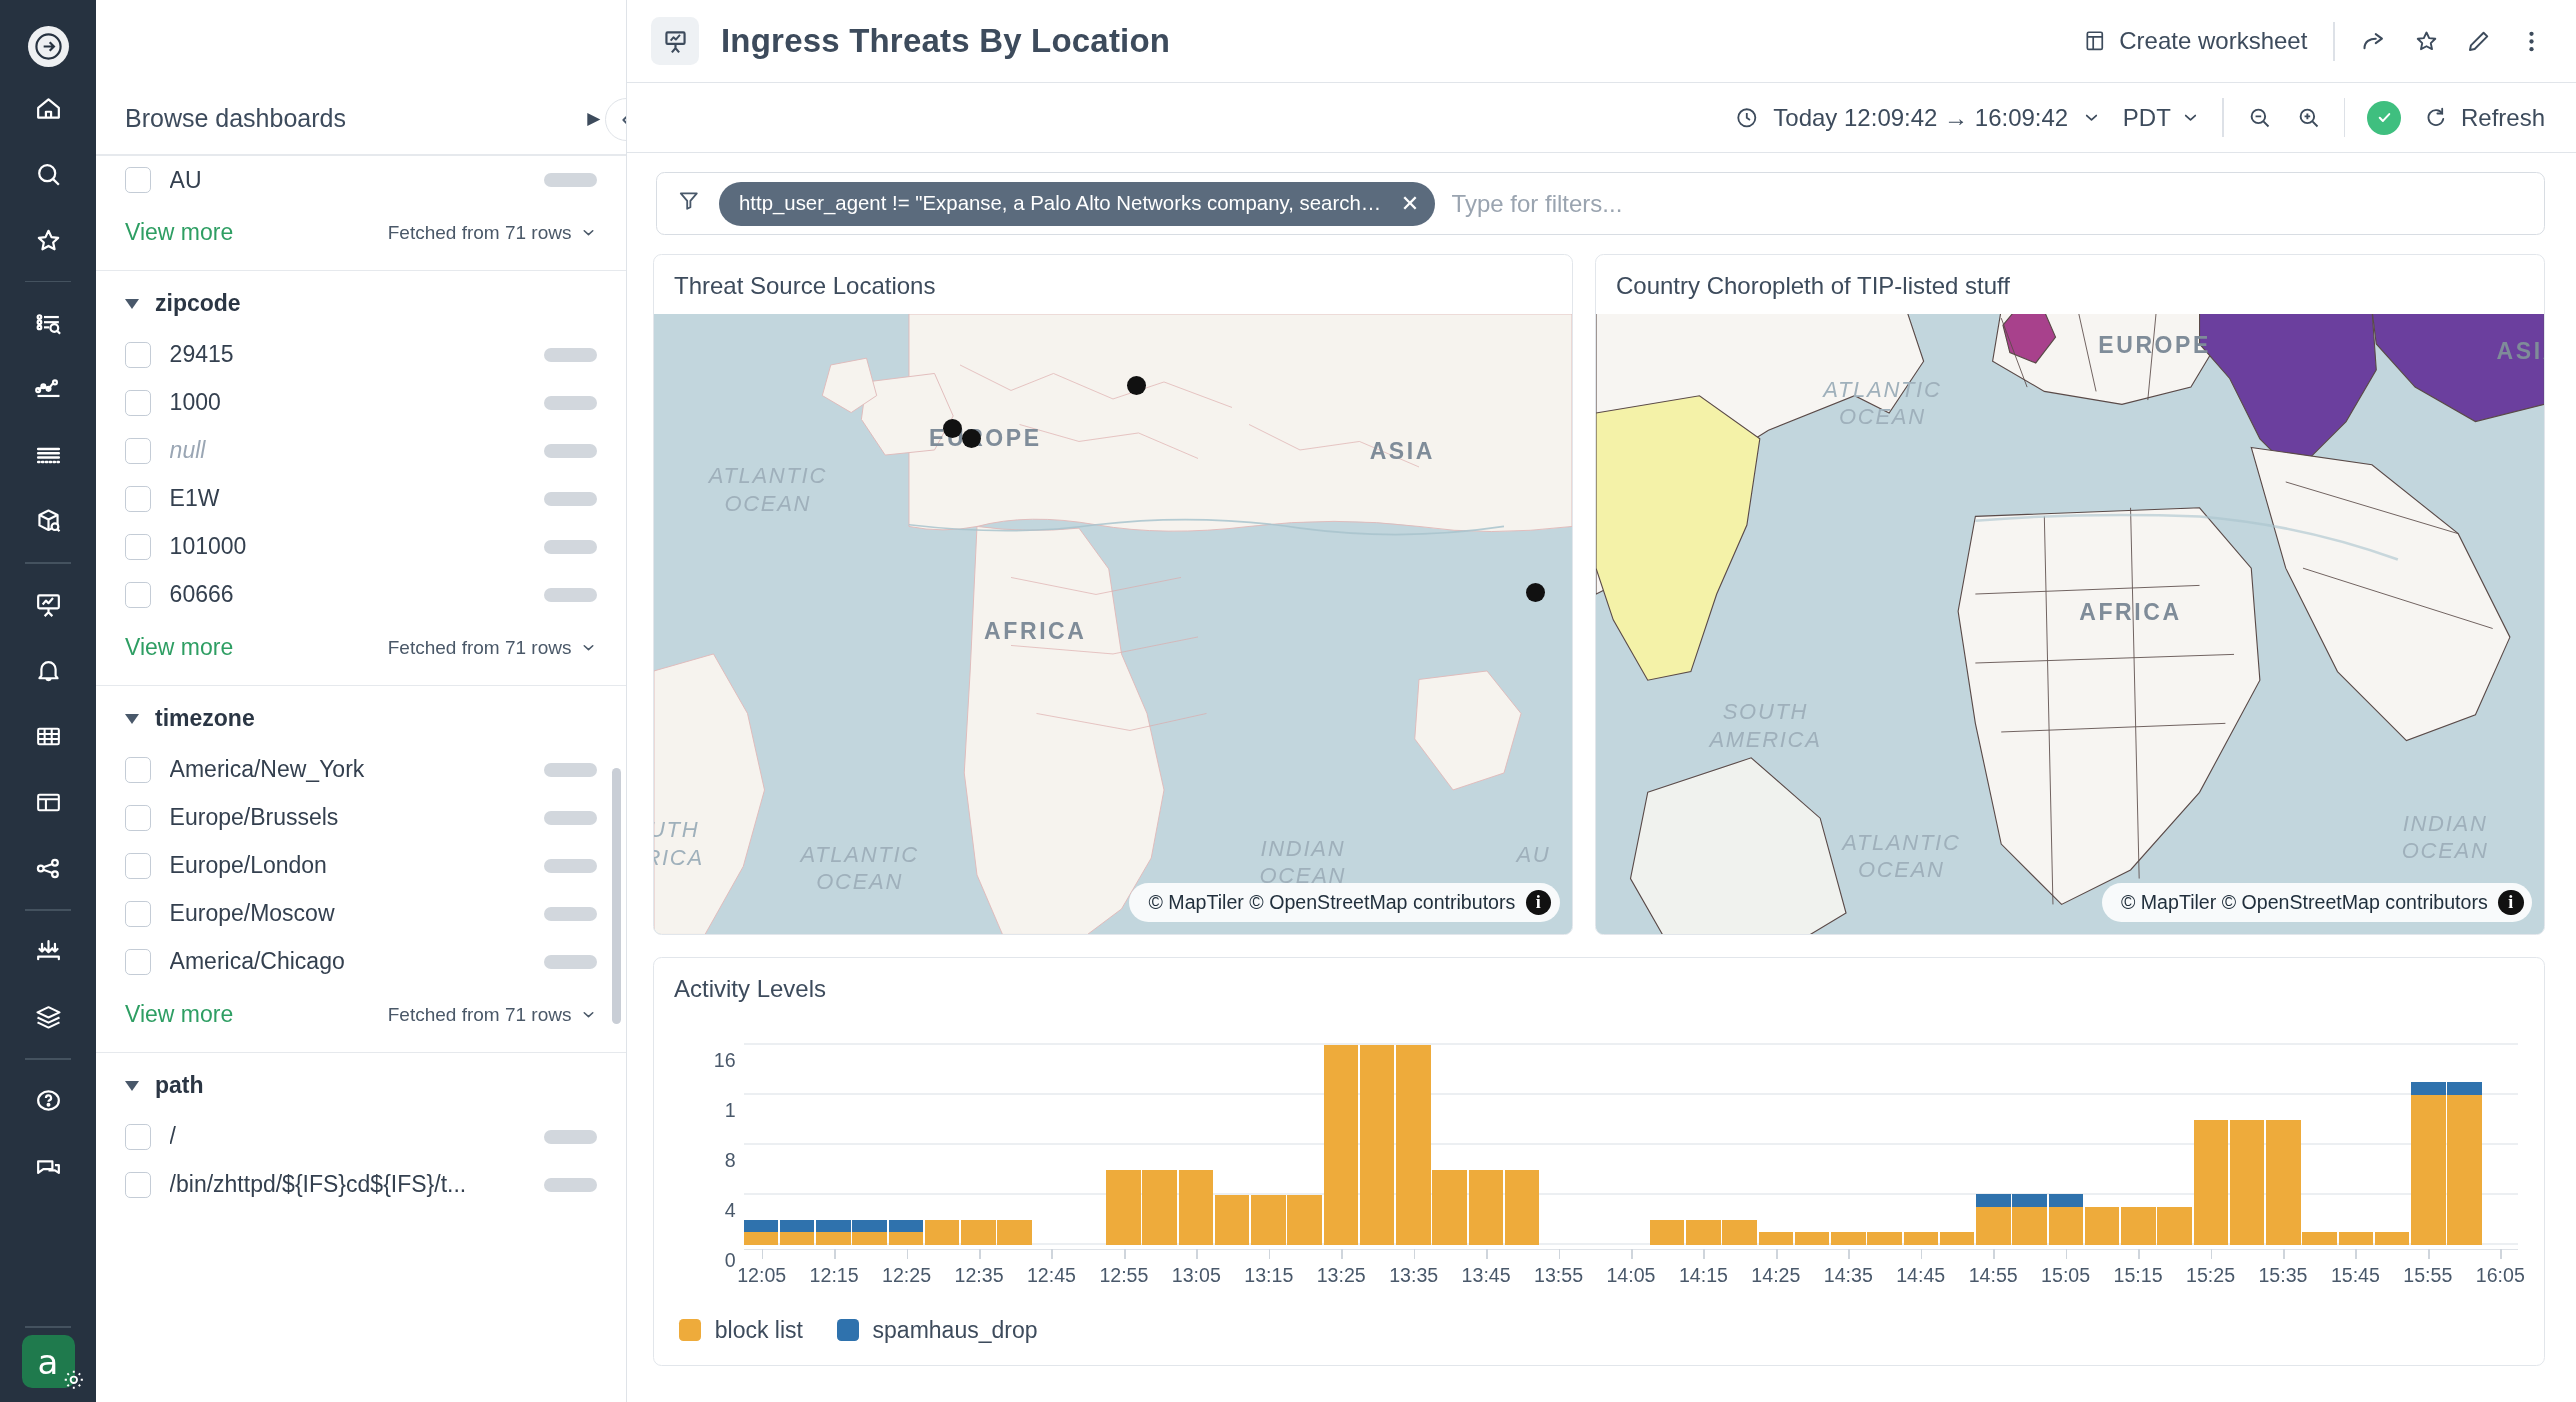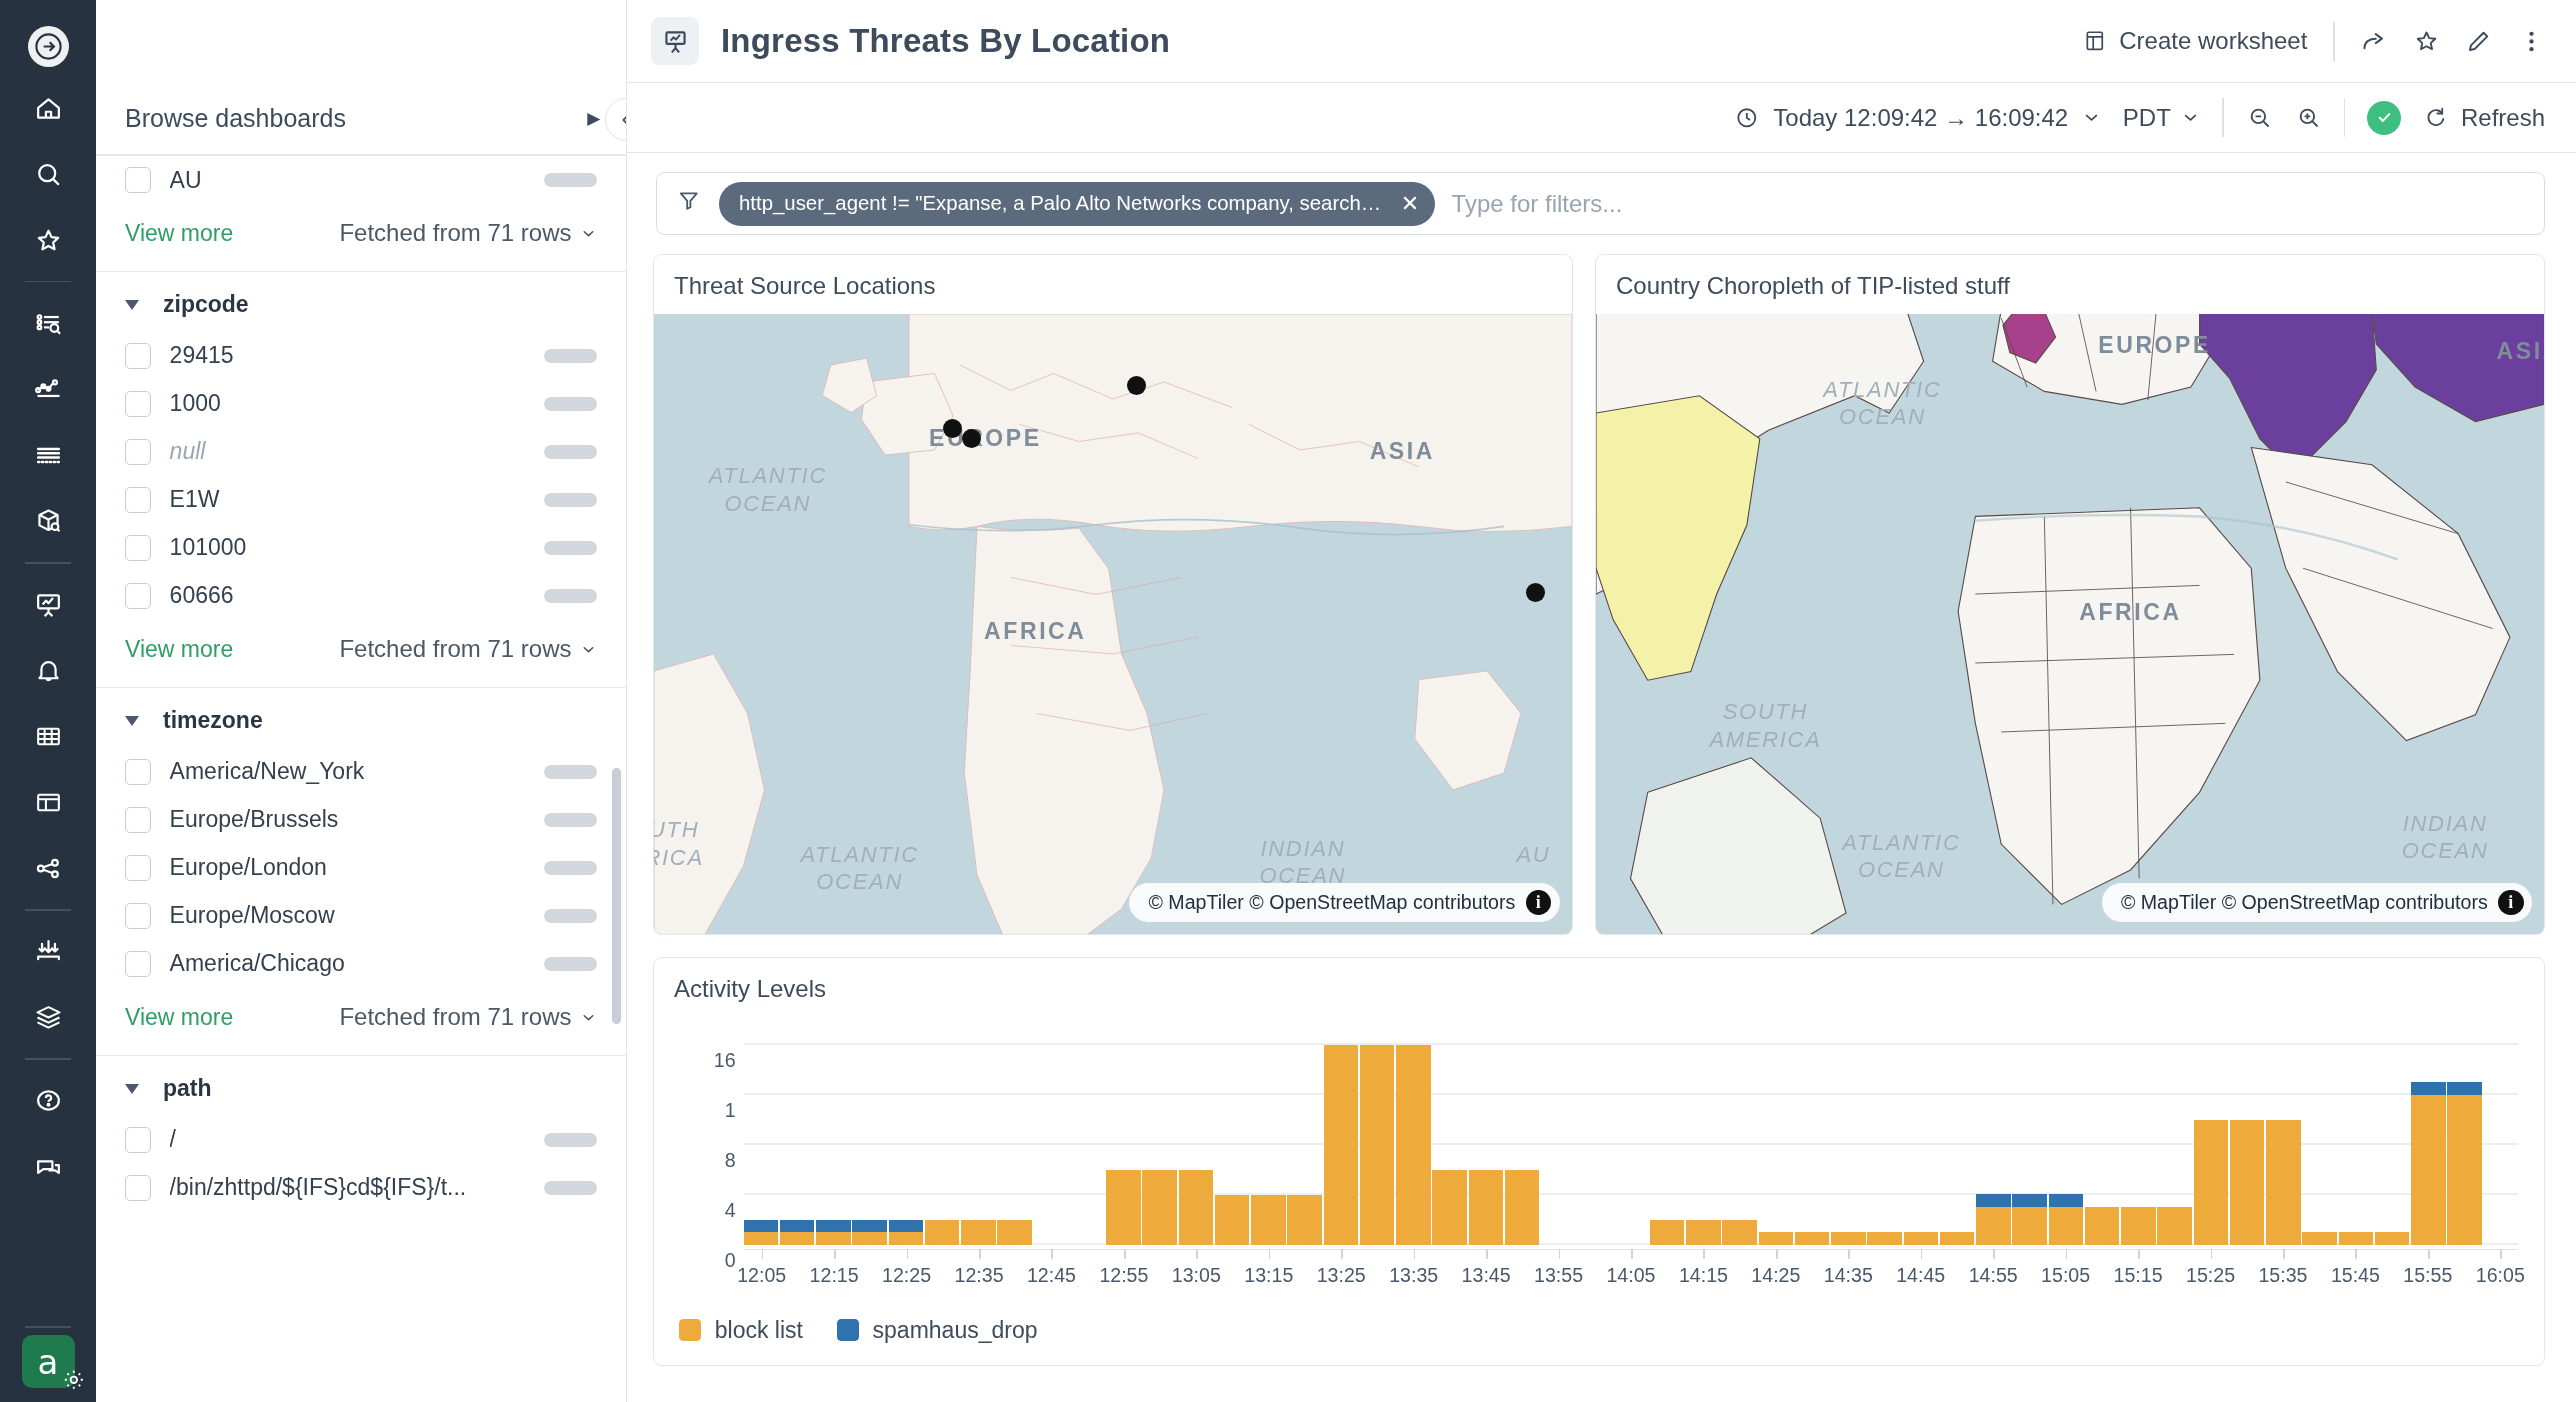--- a/index.html
+++ b/index.html
@@ -57,41 +57,41 @@
   .lp-filterusing-label { font-size: 21px; color: #6b7a8c; margin-bottom: 10.2px; }
   .lp-ds { display: flex; align-items: center; gap: 13.6px; padding-bottom: 15.3px; }
   .lp-ds-ico {
     width: 37px; height: 37px; border-radius: 7.7px; background: #eddcf8;
     display:flex; align-items:center; justify-content:center; color:#7b2fa8; flex:0 0 37px;
   }
   .lp-ds-name { font-size: 23px; color: #34404f; }
   .lp-scroll { flex: 1 1 auto; overflow: hidden; position: relative; }
   .facet { border-top: 1.7px solid #e6e9ed; padding: 0 0 5.1px 0; }
   .facet-head {
-    display: flex; align-items: center; gap: 24px; padding: 19px 29px 13.6px 29px;
+    display: flex; align-items: center; gap: 16px; padding: 19px 29px 13.6px 29px;
     font-weight: bold; font-size: 23px; color: #2b3644;
   }
   .facet-head .tri { width:0;height:0;border-left:7.7px solid transparent;border-right:7.7px solid transparent;border-top:10.2px solid #49586a; }
   .frow {
     display: flex; align-items: center; padding: 5.1px 29px 5.1px 29px; height: 48px;
   }
   .cb {
     width: 25.6px; height: 25.6px; border: 1.7px solid #c4ccd6; border-radius: 5.1px;
     background: #fff; flex: 0 0 25.6px; margin-right: 19px;
   }
   .frow-label { flex: 1 1 auto; font-size: 23px; color: #34404f; white-space: nowrap; overflow: hidden; text-overflow: ellipsis; }
   .frow-label.nullv { color: #9aa6b4; font-style: italic; }
   .bar-track { width: 53px; height: 13.6px; border-radius: 7.7px; background: #d2d7dd; flex: 0 0 53px; overflow: hidden; }
   .bar-fill { height: 100%; border-radius: 7.7px; background: #2e9e63; }
   .facet-foot {
     display: flex; align-items: center; justify-content: space-between;
     padding: 15.3px 29px 19px 29px;
   }
   .viewmore { color: #2e9e63; font-size: 23px; }
-  .fetched { color: #4a5868; font-size: 24px; display: flex; align-items: center; gap: 8.5px; }
+  .fetched { color: #4a5868; font-size: 19px; display: flex; align-items: center; gap: 8.5px; }
   .lp-vscroll {
     position: absolute; right: 5.1px; top: 613px; width: 8.5px; height: 256px;
     background: #c9ced6; border-radius: 5.1px;
   }
   .panel-collapse-btn {
     position: absolute; right: -22px; top: 98px; width: 43px; height: 43px;
     border-radius: 50%; background: #fff; border: 1.7px solid #dfe3e8;
     display: flex; align-items: center; justify-content: center; color: #49586a; z-index: 20;
   }
 

